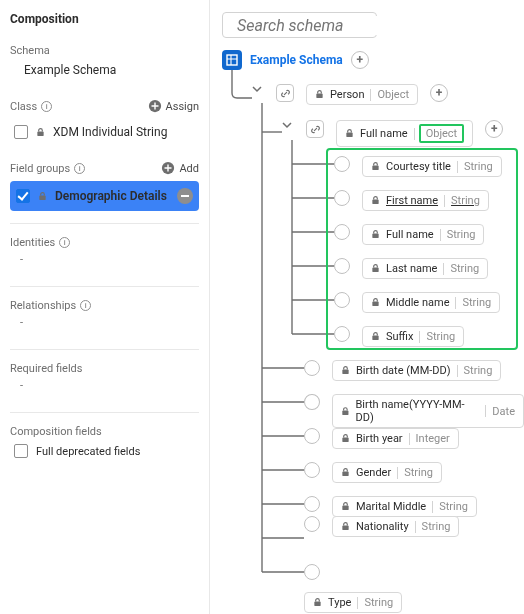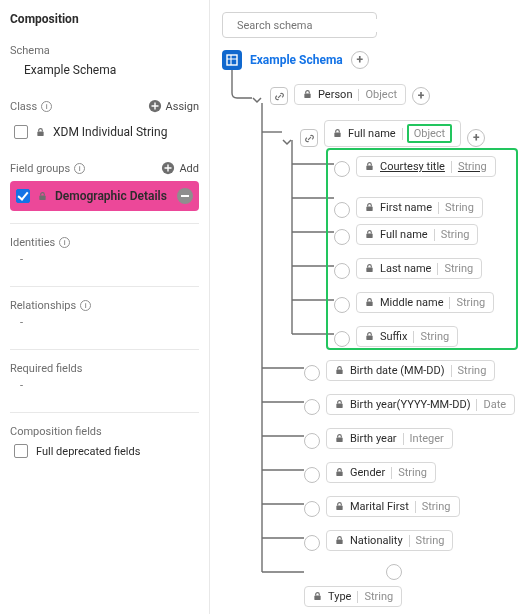--- a/index.html
+++ b/index.html
@@ -7,38 +7,38 @@
 .app{display:flex;height:100%}
 .left{width:210px;border-right:1px solid #e8e8e8;padding:12px 10px 0 10px;display:flex;flex-direction:column;gap:10px}
 .right{flex:1;padding:8px 0 8px 6px;overflow:auto}
 h4{font-size:12px;font-weight:700;margin-bottom:8px}
 .lbl{font-size:11px;color:#6e6e6e;display:flex;align-items:center;gap:4px}
 .lbl-row{display:flex;justify-content:space-between;align-items:center;margin:6px 0 6px 0}
 .schema-name{font-size:12px;padding:6px 0 6px 14px;color:#2c2c2c}
 .assign{display:flex;align-items:center;gap:4px;font-size:11px;color:#4a4a4a}
 .addsvg{width:14px;height:14px}
 .item{display:flex;align-items:center;gap:8px;padding:6px 4px;font-size:12px;color:#2c2c2c}
-.fg-item{background:#ec4899;border-radius:4px;padding:7px 6px}
+.fg-item{background:#3b82f6;border-radius:4px;padding:7px 6px}
 .cb{width:14px;height:14px;border:1px solid #8e8e8e;border-radius:2px;background:#fff}
 .cb.checked{background:#1473e6;border-color:#1473e6;position:relative}
 .cb.checked::after{content:"";position:absolute;left:3px;top:0;width:4px;height:8px;border:solid #fff;border-width:0 2px 2px 0;transform:rotate(40deg)}
 .minusbtn{width:16px;height:16px;border-radius:50%;background:#8e8e8e;display:flex;align-items:center;justify-content:center;margin-left:auto}
 .minusbtn::before{content:"";width:8px;height:2px;background:#fff}
 .dash{font-size:11px;color:#6e6e6e;padding:4px 0 8px 10px}
 .hr{border:0;border-top:1px solid #e8e8e8;margin:2px 0}
 .info{width:11px;height:11px;border:1px solid #8e8e8e;border-radius:50%;display:inline-flex;align-items:center;justify-content:center;font-size:8px;color:#6e6e6e}
 .lock{width:9px;height:9px;display:inline-block}
 .search{display:flex;align-items:center;gap:6px;border:1px solid #d3d3d3;border-radius:4px;padding:5px 8px;margin:4px 6px 10px 6px;width:155px;height:26px}
-.search input{border:0;outline:0;font-size:11px;flex:1;color:#a16207}
+.search input{border:0;outline:0;font-size:16px;flex:1;font-style:italic;color:#a16207}
 .tree{position:relative;padding-left:4px}
 .root{display:flex;align-items:center;gap:8px}
 .bluebox{width:20px;height:20px;border-radius:4px;background:#1068ce;display:flex;align-items:center;justify-content:center}
 .bluetxt{color:#1473e6;font-size:12px;font-weight:700}
 .pill{width:18px;height:18px;border:1px solid #c0c0c0;border-radius:50%;background:#fff;display:flex;align-items:center;justify-content:center;font-size:12px;color:#6e6e6e;font-weight:700}
-.node{display:flex;align-items:flex-end;gap:6px}
+.node{display:flex;align-items:flex-start;gap:12px}
 .chip{border:1px solid #d8d8d8;border-radius:4px;background:#fff;display:flex;align-items:center;padding:3px 8px;gap:6px;font-size:11px}
 .chip .name{color:#2c2c2c;font-weight:400}
 .chip .sep{width:1px;height:12px;background:#d3d3d3}
 .chip .type{color:#8e8e8e}
 .chip.hl .type-box{border:2px solid #22c55e;padding:1px 5px;border-radius:2px;margin-left:-2px}
 .circle{width:16px;height:16px;border:1px solid #bfbfbf;border-radius:50%;background:#fff}
 .linkico{width:18px;height:18px;border:1px solid #c6c6c6;border-radius:4px;background:#fff;display:flex;align-items:center;justify-content:center}
 .green-box{position:absolute;border:2px solid #22c55e;border-radius:4px;pointer-events:none}
 svg{display:block}
 .chev{width:10px;height:10px;margin-right:2px}
@@ -214,33 +214,33 @@
               <path d="M3 4V2.7a2 2 0 014 0V4" fill="none" stroke="#6e6e6e" stroke-width="1.3"></path>
             </svg>
         <span class="name">Full name</span>
             <span class="sep"></span>
             <span class="type-box"><span class="type">Object</span></span>
       </div>
       <span class="pill">+</span>
     </div>
 
     <div id="leaf-container">
-          <div class="node" style="position: absolute; left: 118px; top: 108px; text-decoration: underline;">
+          <div class="node" style="position: absolute; left: 118px; top: 108px;">
             <span class="circle"></span>
             <div class="chip">
               <svg class="lock" viewBox="0 0 10 10">
                 <rect x="1.5" y="4" width="7" height="5" rx="1" fill="#6e6e6e"></rect>
                 <path d="M3 4V2.7a2 2 0 014 0V4" fill="none" stroke="#6e6e6e" stroke-width="1.3"></path>
               </svg>
               <span class="name">Courtesy title</span>
               <span class="sep"></span>
               <span class="type">String</span>
             </div>
           </div>
-          <div class="node" style="position: absolute; left: 118px; top: 149px;">
+          <div class="node" style="position: absolute; left: 118px; top: 142px; text-decoration: underline;">
             <span class="circle"></span>
             <div class="chip">
               <svg class="lock" viewBox="0 0 10 10">
                 <rect x="1.5" y="4" width="7" height="5" rx="1" fill="#6e6e6e"></rect>
                 <path d="M3 4V2.7a2 2 0 014 0V4" fill="none" stroke="#6e6e6e" stroke-width="1.3"></path>
               </svg>
               <span class="name">First name</span>
               <span class="sep"></span>
               <span class="type">String</span>
             </div>
@@ -305,21 +305,21 @@
               <span class="type">String</span>
             </div>
           </div>
           <div class="node" style="position: absolute; left: 88px; top: 346px;">
             <span class="circle"></span>
             <div class="chip">
               <svg class="lock" viewBox="0 0 10 10">
                 <rect x="1.5" y="4" width="7" height="5" rx="1" fill="#6e6e6e"></rect>
                 <path d="M3 4V2.7a2 2 0 014 0V4" fill="none" stroke="#6e6e6e" stroke-width="1.3"></path>
               </svg>
-              <span class="name">Birth year(YYYY-MM-DD)</span>
+              <span class="name">Birth name(YYYY-MM-DD)</span>
               <span class="sep"></span>
               <span class="type">Date</span>
             </div>
           </div>
           <div class="node" style="position: absolute; left: 88px; top: 380px;">
             <span class="circle"></span>
             <div class="chip">
               <svg class="lock" viewBox="0 0 10 10">
                 <rect x="1.5" y="4" width="7" height="5" rx="1" fill="#6e6e6e"></rect>
                 <path d="M3 4V2.7a2 2 0 014 0V4" fill="none" stroke="#6e6e6e" stroke-width="1.3"></path>
@@ -341,26 +341,26 @@
               <span class="type">String</span>
             </div>
           </div>
           <div class="node" style="position: absolute; left: 88px; top: 448px;">
             <span class="circle"></span>
             <div class="chip">
               <svg class="lock" viewBox="0 0 10 10">
                 <rect x="1.5" y="4" width="7" height="5" rx="1" fill="#6e6e6e"></rect>
                 <path d="M3 4V2.7a2 2 0 014 0V4" fill="none" stroke="#6e6e6e" stroke-width="1.3"></path>
               </svg>
-              <span class="name">Marital First</span>
-              <span class="sep"></span>
-              <span class="type">String</span>
-            </div>
-          </div>
-          <div class="node" style="position: absolute; left: 88px; top: 482px;">
+              <span class="name">Marital Middle</span>
+              <span class="sep"></span>
+              <span class="type">String</span>
+            </div>
+          </div>
+          <div class="node" style="position: absolute; left: 88px; top: 468px;">
             <span class="circle"></span>
             <div class="chip">
               <svg class="lock" viewBox="0 0 10 10">
                 <rect x="1.5" y="4" width="7" height="5" rx="1" fill="#6e6e6e"></rect>
                 <path d="M3 4V2.7a2 2 0 014 0V4" fill="none" stroke="#6e6e6e" stroke-width="1.3"></path>
               </svg>
               <span class="name">Nationality</span>
               <span class="sep"></span>
               <span class="type">String</span>
             </div>

